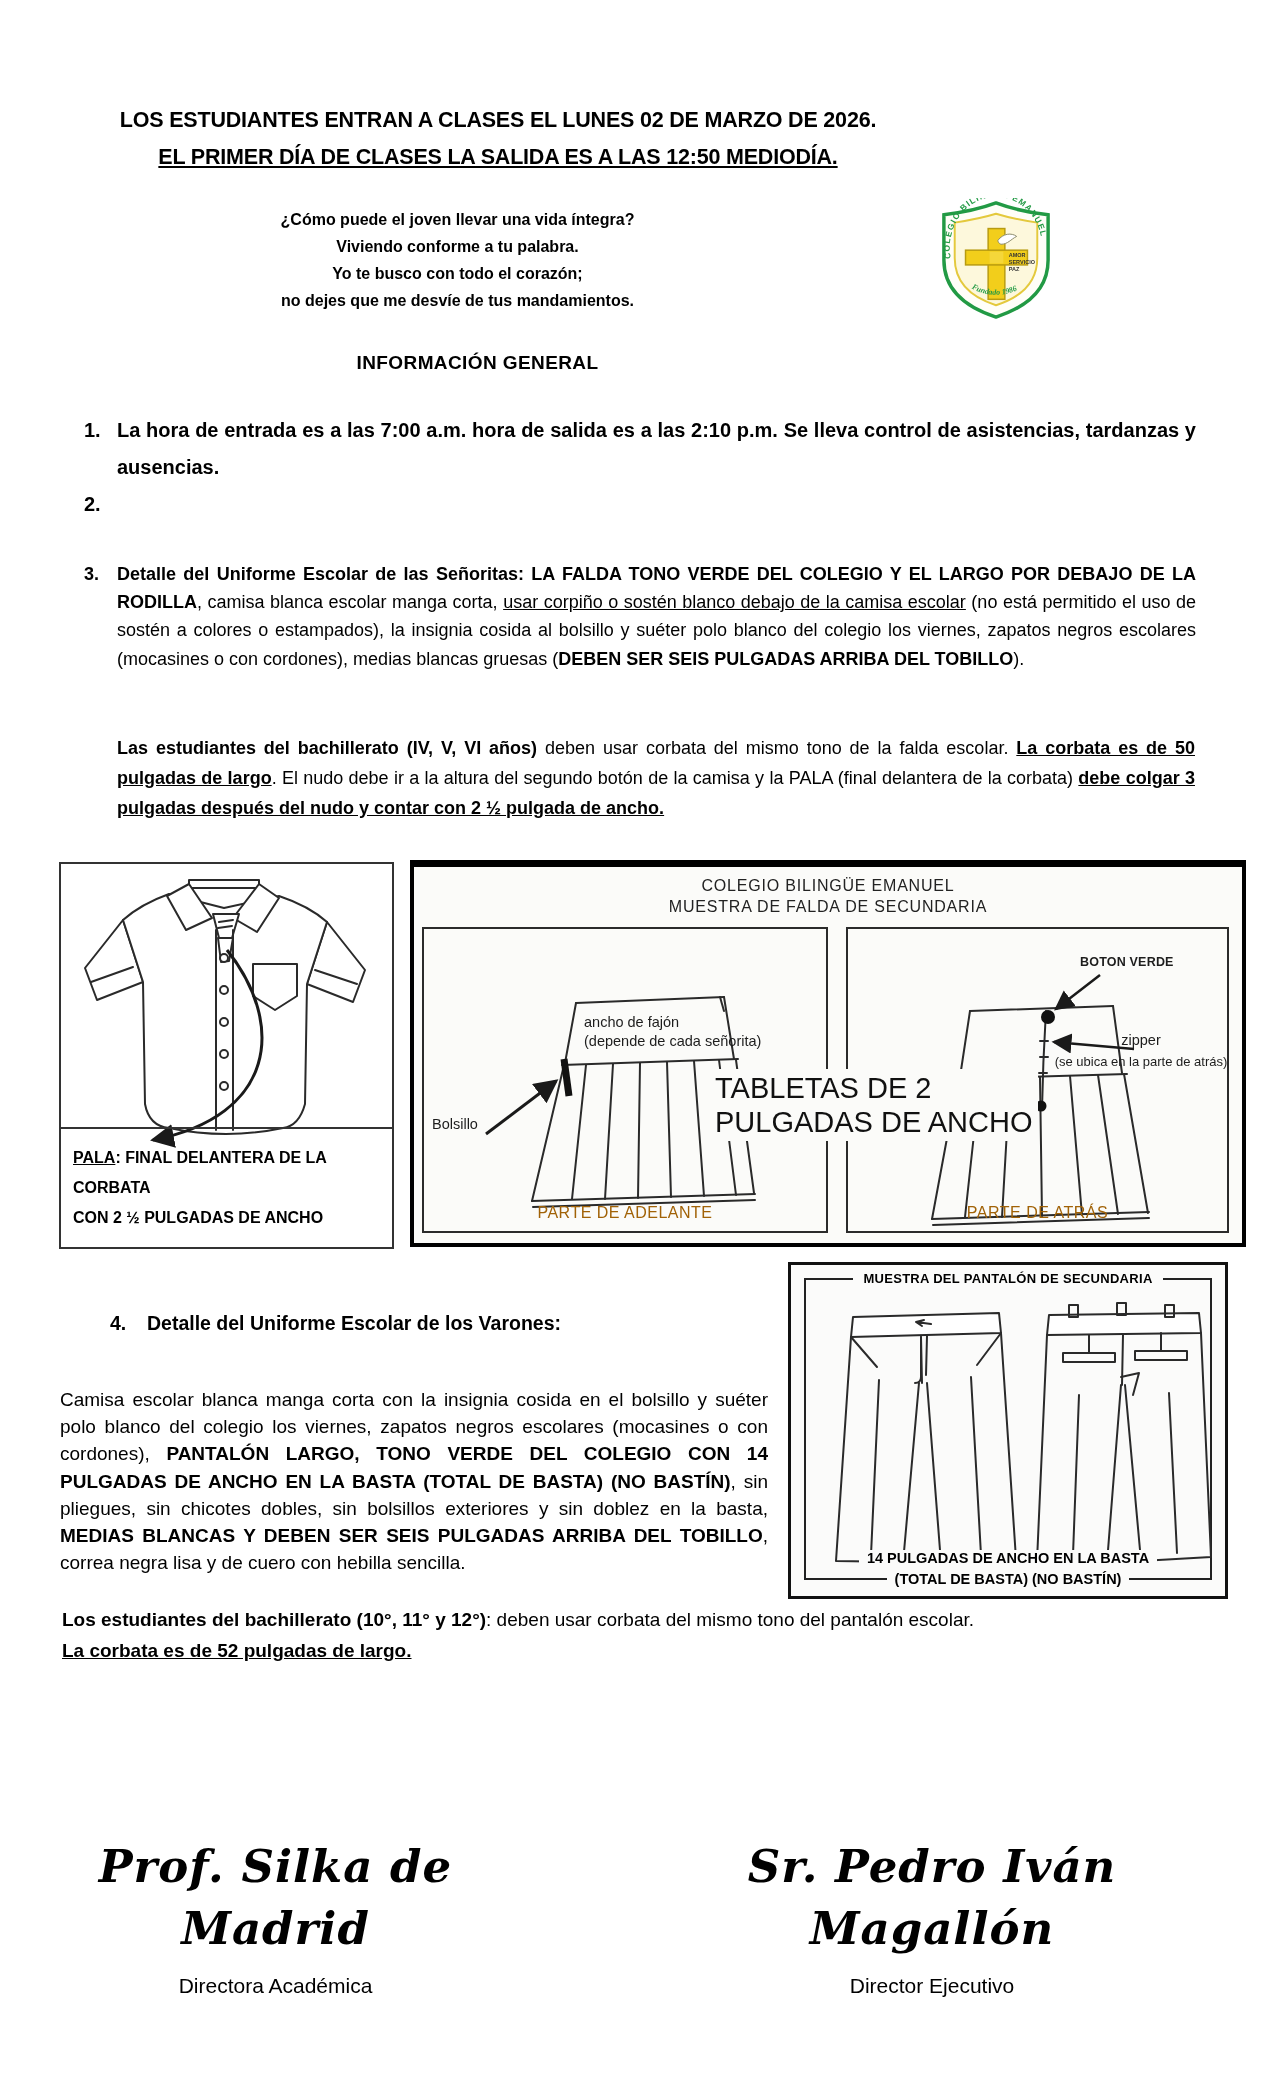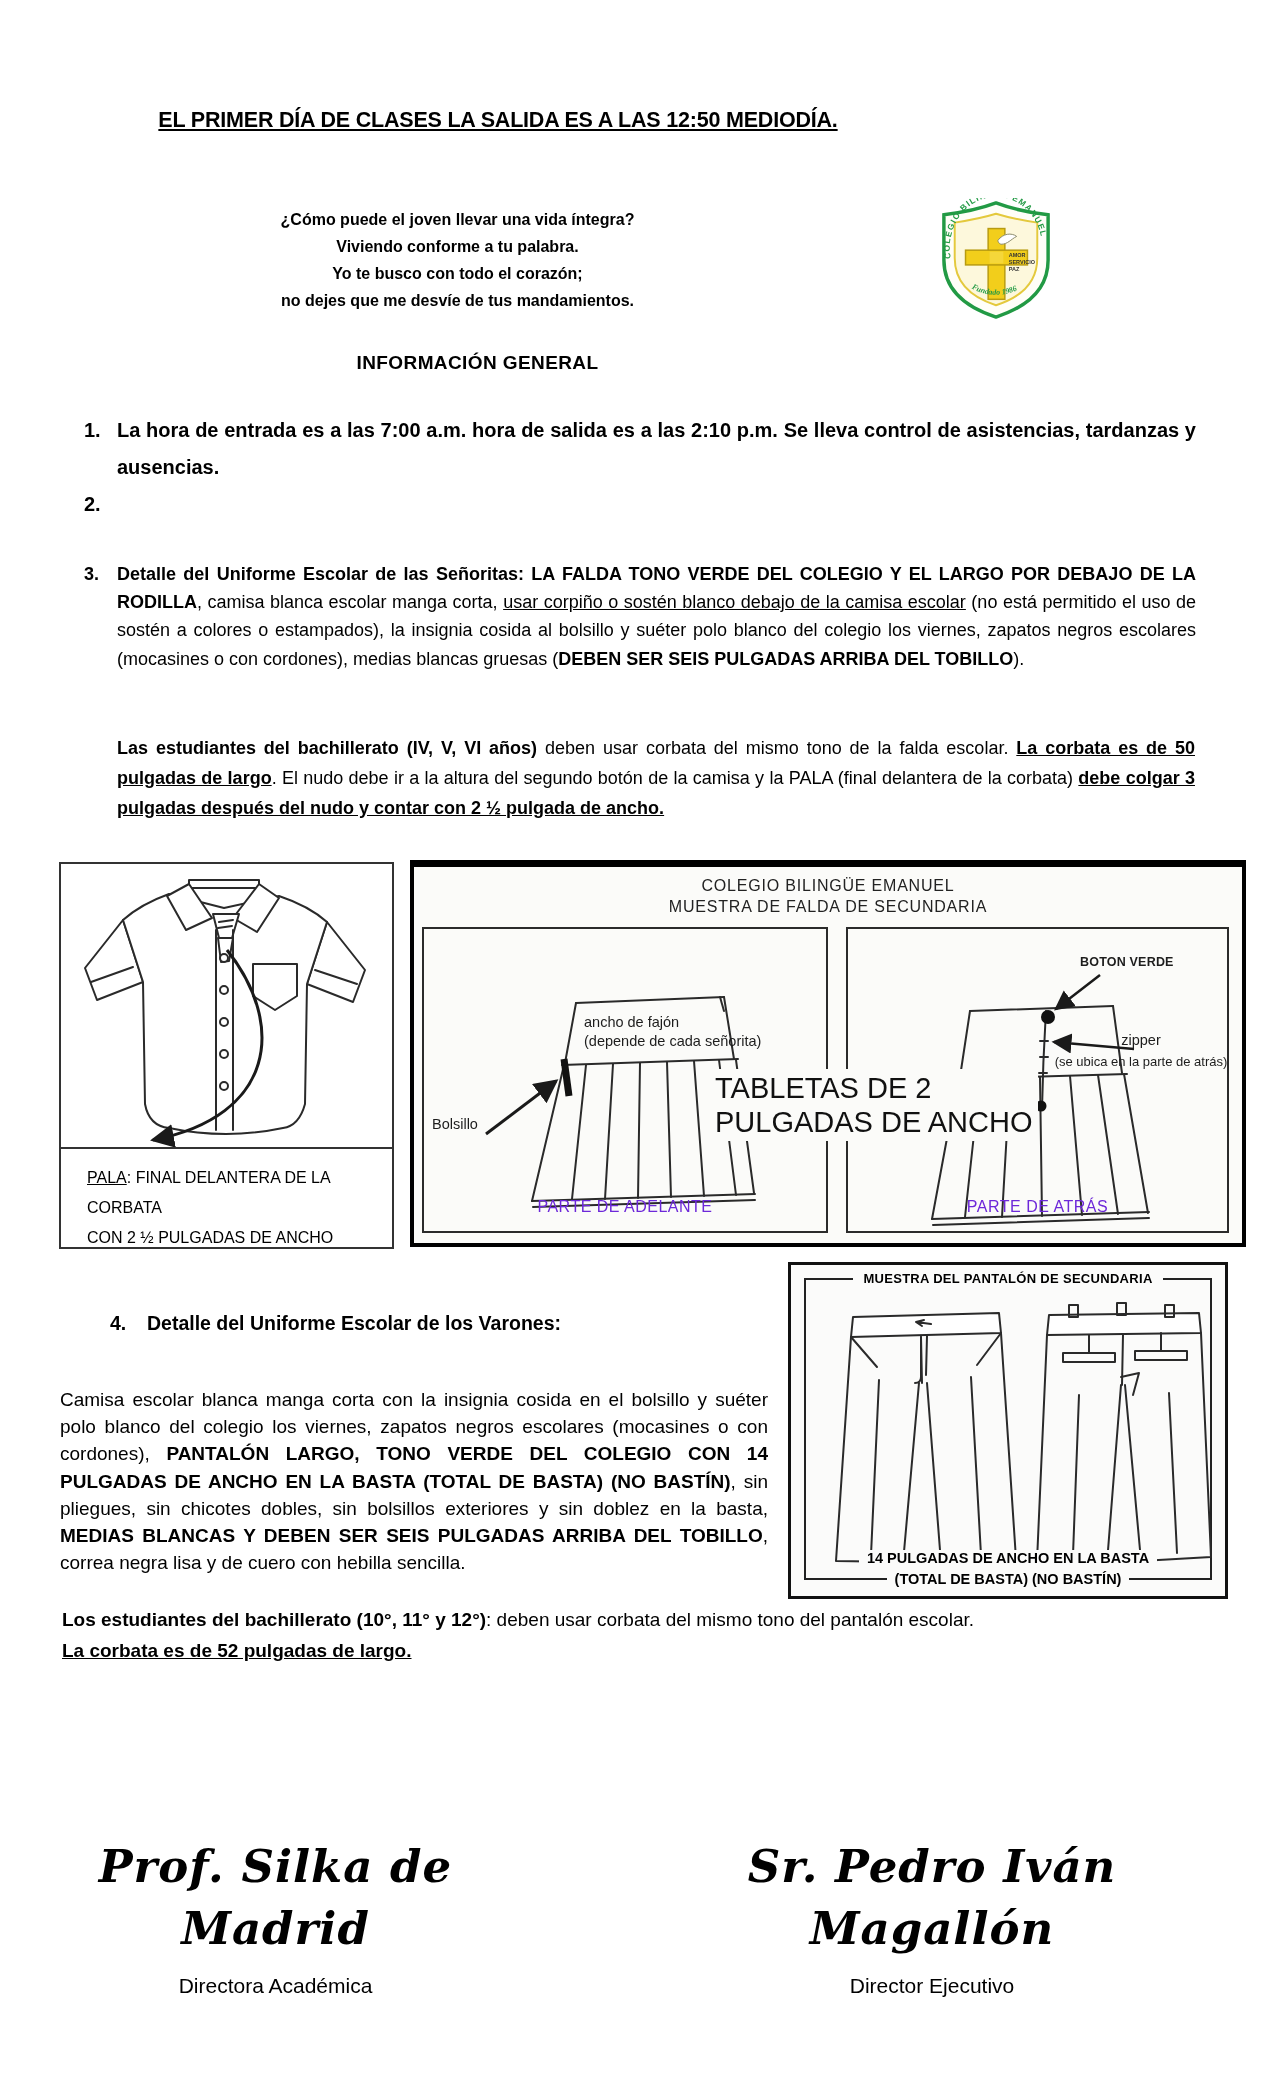--- a/index.html
+++ b/index.html
@@ -24,31 +24,31 @@
   .li .num{width:33px;flex:none;font-weight:bold;}
   #item1,#item2{font-size:20px;font-weight:bold;line-height:37px;}
   #item1{top:412px;} #item2{top:486px;}
   #item3{top:560px;font-size:18px;line-height:28.2px;}
   #item3 .litext{text-align:justify;}
   #item3b{left:117px;top:733px;width:1078px;font-size:18px;line-height:30px;text-align:justify;}
 
   
   #fig-shirt{left:59px;top:862px;width:335px;height:387px;border:2px solid #333;background:#fff;box-sizing:border-box;}
   #fig-shirt svg{display:block;}
-  #shirt-caption{position:absolute;left:0;right:0;bottom:0;height:100px;border-top:2px solid #333;padding:14px 14px 0 26px;font-size:16px;font-weight:normal;line-height:30px;box-sizing:border-box;}
+  #shirt-caption{position:absolute;left:0;right:0;bottom:0;height:120px;border-top:2px solid #333;padding:14px 14px 0 12px;font-size:16px;font-weight:bold;line-height:30px;box-sizing:border-box;}
 
   
   #fig-skirt{left:410px;top:860px;width:836px;height:387px;border:4px solid #000;border-top-width:7px;background:#fbfbf9;box-sizing:border-box;}
   #skirt-title{position:absolute;left:0;right:0;top:8px;text-align:center;font-size:16px;line-height:21px;letter-spacing:0.8px;color:#222;}
   .panel{position:absolute;top:60px;height:306px;border:2px solid #2b2b2b;box-sizing:border-box;}
   #panel-front{left:8px;width:406px;}
   #panel-back{left:432px;width:383px;}
   .panel svg{position:absolute;left:0;top:0;}
   .pencil-label{position:absolute;font-size:14.5px;line-height:19px;color:#1d1d1d;}
-  .panel-caption{position:absolute;left:0;right:0;bottom:15px;text-align:center;font-size:16px;letter-spacing:0.5px;color:#6d28d9;}
+  .panel-caption{position:absolute;left:0;right:0;bottom:9px;text-align:center;font-size:16px;letter-spacing:0.5px;color:#a16207;}
   #tabletas{position:absolute;left:295px;top:202px;font-size:29px;line-height:34px;color:#111;background:#fbfbf9;padding:2px 6px;z-index:4;}
   #label-boton{font-weight:bold;font-size:12.5px;letter-spacing:0.2px;text-align:right;}
   #label-zipper-wrap{position:absolute;left:205px;top:100px;width:176px;text-align:center;font-size:14.5px;line-height:22px;color:#1d1d1d;}
   #label-zipper2{font-size:13px;}
 
   
   #fig-pants{left:788px;top:1262px;width:440px;height:337px;border:3px solid #111;background:#fbfbfa;box-sizing:border-box;}
   #pants-frame{position:absolute;left:0;top:0;}
   #pants-title{position:absolute;left:0;right:0;top:6px;text-align:center;font-size:13px;font-weight:bold;letter-spacing:0.3px;}
   #pants-title span{background:#fbfbfa;padding:0 10px;}
@@ -68,20 +68,21 @@
   .sig-name{font-family:"DejaVu Serif",serif;font-style:italic;font-weight:600;font-size:45px;line-height:62px;letter-spacing:1px;}
   .sig-title{font-size:21px;margin-top:14px;}
 
   svg .ink{stroke:#2a2a2a;stroke-width:2;fill:none;stroke-linecap:round;stroke-linejoin:round;}
   svg .inkfill{stroke:#2a2a2a;stroke-width:2;fill:#fff;stroke-linejoin:round;}
 </style>
 </head>
 <body>
 
 <div class="abs" id="title">
+  <div class="line1">LOS ESTUDIANTES ENTRAN A CLASES EL LUNES 02 DE MARZO DE 2026.</div>
   <div class="line2">EL PRIMER DÍA DE CLASES LA SALIDA ES A LAS 12:50 MEDIODÍA.</div>
 </div>
 
 <div class="abs" id="verse">
   <div>¿Cómo puede el joven llevar una vida íntegra?</div>
   <div>Viviendo conforme a tu palabra.</div>
   <div>Yo te busco con todo el corazón;</div>
   <div>no dejes que me desvíe de tus mandamientos.</div>
 </div>
 

